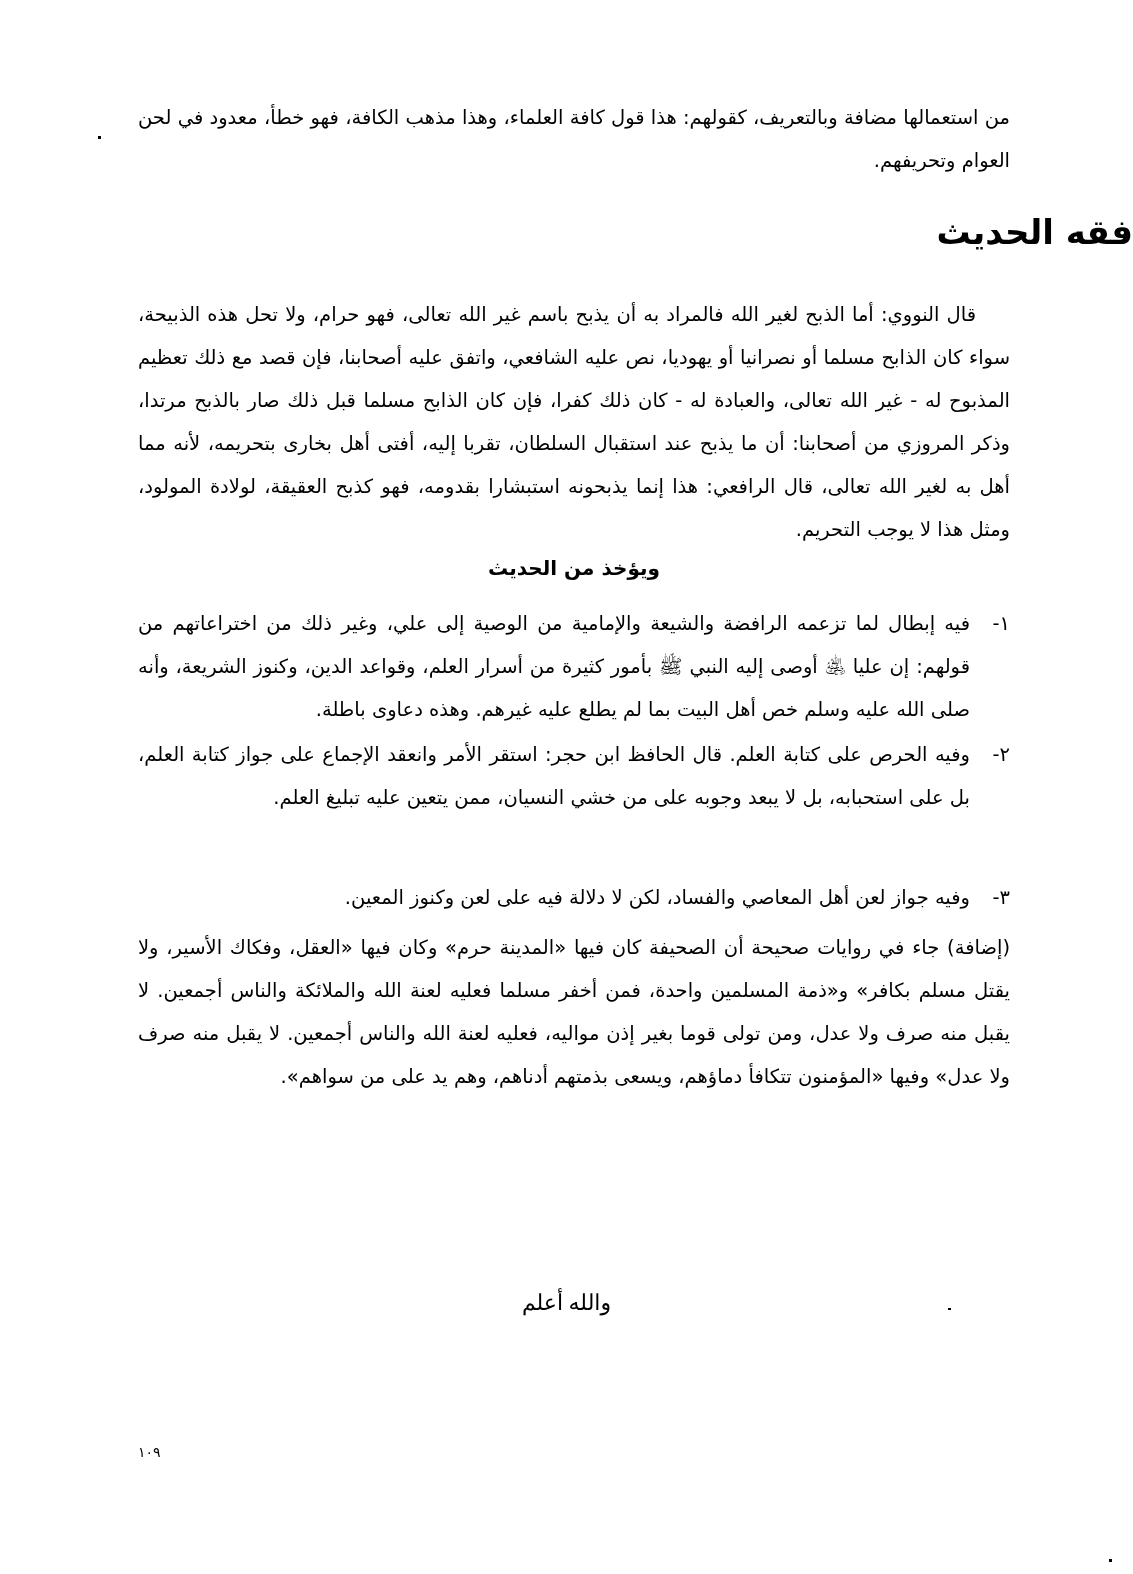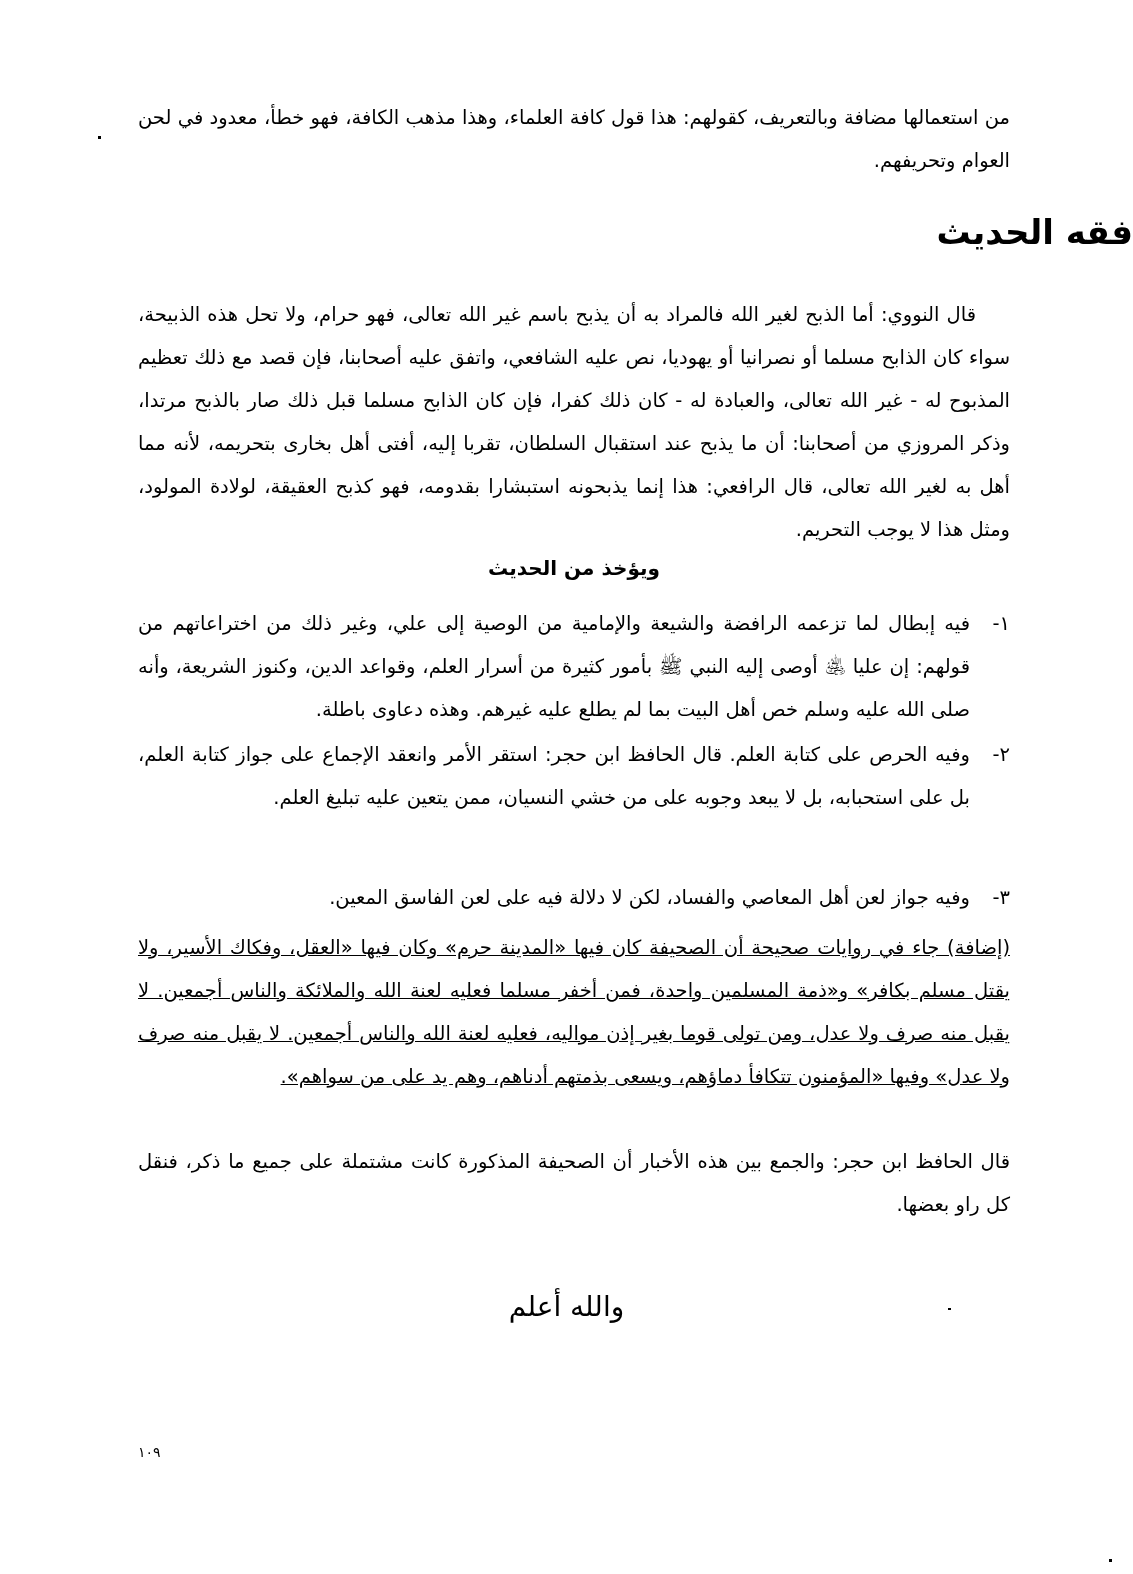--- a/index.html
+++ b/index.html
@@ -72,31 +72,32 @@
       text-align: right;
     }
     .list-item .txt {
       flex: 1;
       text-align: justify;
       text-align-last: right;
     }
     .item1 { top: 602px; }
     .item2 { top: 733px; }
     .item3 { top: 876px; }
-    .para2 { top: 926px; text-decoration: underline; }
+    .para2 { top: 926px; }
     .para3 { top: 1140px; }
     .closing {
       position: absolute;
       top: 1290px;
       left: 0;
       width: 1133px;
       text-align: center;
       direction: rtl;
-      font-size: 28px;
+      font-size: 22px;
       margin: 0;
+      font-family: Liberation Serif, serif;
     }
     .page-number {
       position: absolute;
       top: 1444px;
       left: 138px;
       direction: rtl;
       font-size: 14px;
       letter-spacing: 4px;
     }
     .speck {
@@ -124,26 +125,25 @@
     <span class="txt">فيه إبطال لما تزعمه الرافضة والشيعة والإمامية من الوصية إلى علي، وغير ذلك من اختراعاتهم من قولهم: إن عليا ﵁ أوصى إليه النبي ﷺ بأمور كثيرة من أسرار العلم، وقواعد الدين، وكنوز الشريعة، وأنه صلى الله عليه وسلم خص أهل البيت بما لم يطلع عليه غيرهم. وهذه دعاوى باطلة.</span>
   </div>
 
   <div class="list-item item2">
     <span class="num">٢-</span>
     <span class="txt">وفيه الحرص على كتابة العلم. قال الحافظ ابن حجر: استقر الأمر وانعقد الإجماع على جواز كتابة العلم، بل على استحبابه، بل لا يبعد وجوبه على من خشي النسيان، ممن يتعين عليه تبليغ العلم.</span>
   </div>
 
   <div class="list-item item3">
     <span class="num">٣-</span>
-    <span class="txt">وفيه جواز لعن أهل المعاصي والفساد، لكن لا دلالة فيه على لعن الفاسق المعين.</span>
+    <span class="txt">وفيه جواز لعن أهل المعاصي والفساد، لكن لا دلالة فيه على لعن وكنوز المعين.</span>
   </div>
 
   <p class="block para2">(إضافة) جاء في روايات صحيحة أن الصحيفة كان فيها «المدينة حرم» وكان فيها «العقل، وفكاك الأسير، ولا يقتل مسلم بكافر» و«ذمة المسلمين واحدة، فمن أخفر مسلما فعليه لعنة الله والملائكة والناس أجمعين. لا يقبل منه صرف ولا عدل، ومن تولى قوما بغير إذن مواليه، فعليه لعنة الله والناس أجمعين. لا يقبل منه صرف ولا عدل» وفيها «المؤمنون تتكافأ دماؤهم، ويسعى بذمتهم أدناهم، وهم يد على من سواهم».</p>
 
-  <p class="block para3">قال الحافظ ابن حجر: والجمع بين هذه الأخبار أن الصحيفة المذكورة كانت مشتملة على جميع ما ذكر، فنقل كل راو بعضها.</p>
 
   <p class="closing">والله أعلم</p>
 
   <div class="page-number">١٠٩</div>
 
   <div class="speck" style="left:98px; top:136px;"></div>
   <div class="speck" style="left:948px; top:1308px; width:3px; height:2px;"></div>
   <div class="speck" style="left:1109px; top:1559px;"></div>
 </div>
 

